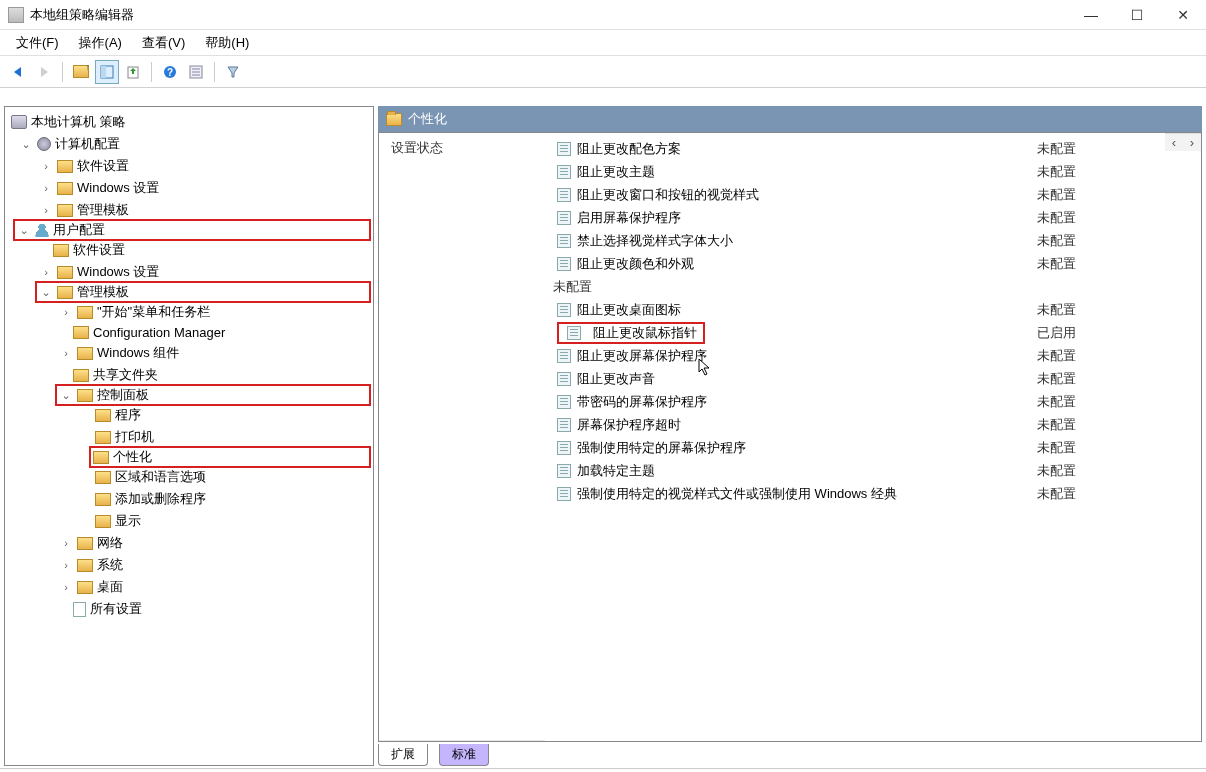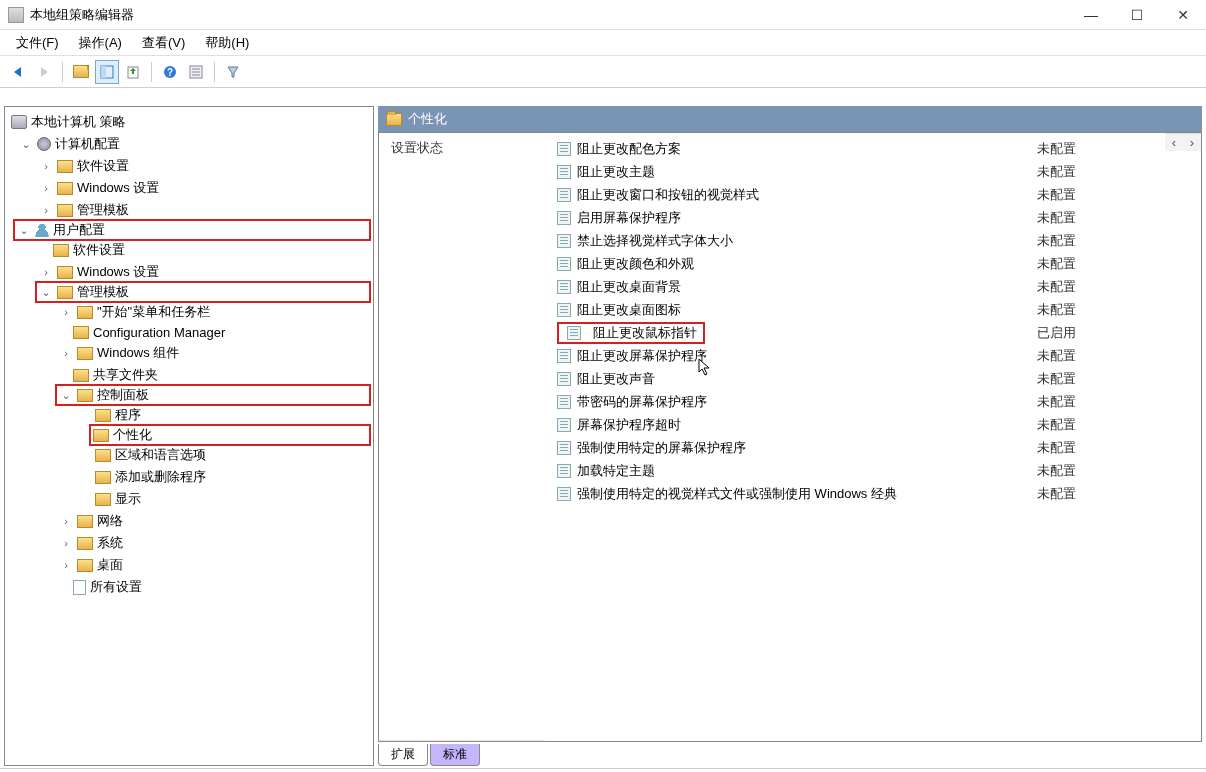--- a/index.html
+++ b/index.html
@@ -138,21 +138,21 @@
   .scroll-x {
     height: 18px;
     border-top: 1px solid #ddd;
     background: #f3f3f3;
     display:flex; align-items:center;
   }
   .scroll-x .arrow { width:18px; text-align:center; color:#555; }
   
   .tabs-below {
     display:flex; align-items:flex-end;
-    height: 22px; gap:0;
+    height: 22px; gap:9px;
     margin-top: 2px;
   }
   .tab {
     border:1px solid #888; border-top:none;
     padding: 2px 12px;
     background:#c4b5fd;
     font-size:12px;
     border-radius: 0 0 4px 4px;
     margin-right: 2px;
   }
@@ -357,20 +357,25 @@
       <div class="tree-item hl-box" style="margin-left:44px">
         <span class="tw">⌄</span>
         <span class="folder-mini"></span>
         <span>控制面板</span>
       </div>
 
       <div class="tree-item">
         <span class="ind" style="width:80px"></span>
         <span class="folder-mini"></span>
         <span>程序</span>
+      </div>
+      <div class="tree-item">
+        <span class="ind" style="width:80px"></span>
+        <span class="folder-mini"></span>
+        <span>打印机</span>
       </div>
 
       <div class="tree-item hl-box" style="margin-left:78px">
         <span class="folder-mini"></span>
         <span>个性化</span>
       </div>
 
       <div class="tree-item">
         <span class="ind" style="width:80px"></span>
         <span class="folder-mini"></span>
@@ -461,24 +466,20 @@
               <div class="state">未配置</div>
             </div>
             <div class="row">
               <div class="setting-name">
                 <span class="setting-icon"></span>
                 <span>阻止更改颜色和外观</span>
               </div>
               <div class="state">未配置</div>
             </div>
             <div class="row">
-              <div class="setting-name">
-                <span class="setting-icon"></span>
-                <span>阻止更改桌面背景</span>
-              </div>
               <div class="state">未配置</div>
             </div>
             <div class="row">
               <div class="setting-name">
                 <span class="setting-icon"></span>
                 <span>阻止更改桌面图标</span>
               </div>
               <div class="state">未配置</div>
             </div>
             <div class="row">

